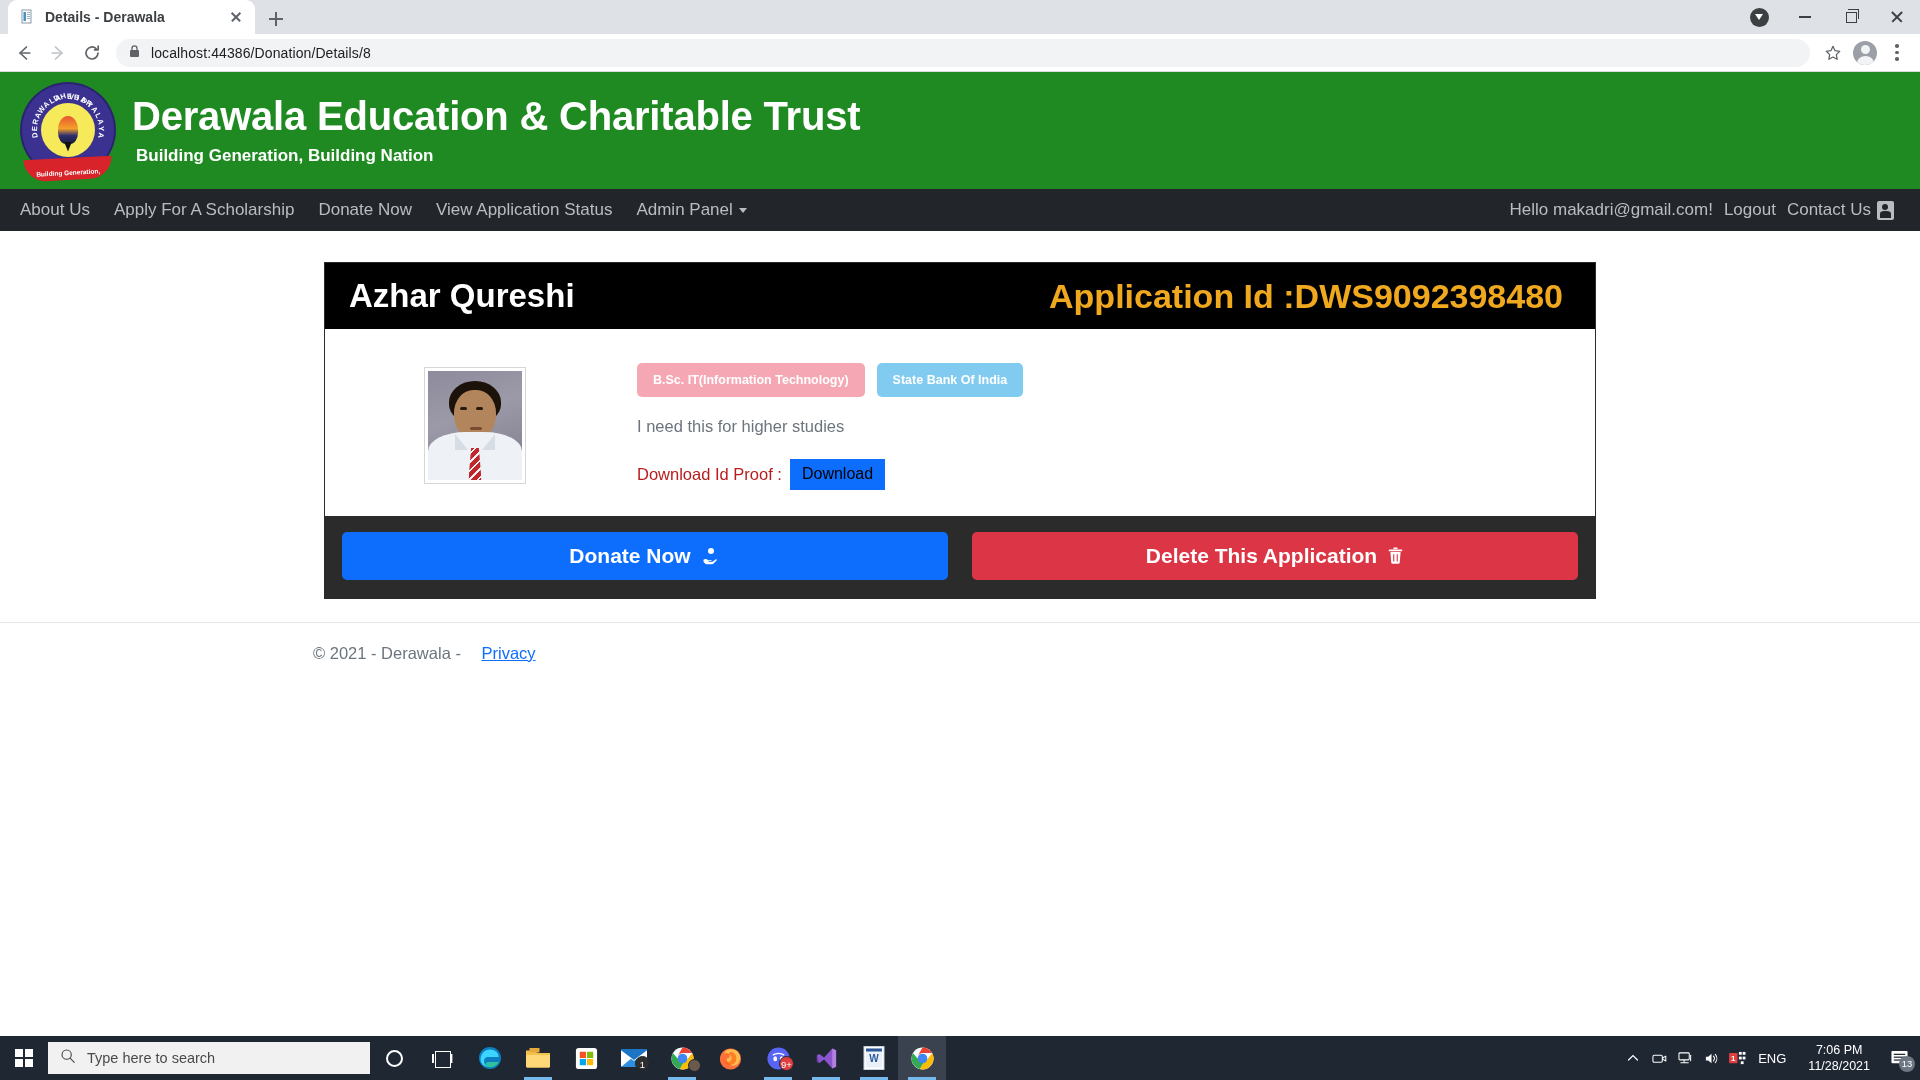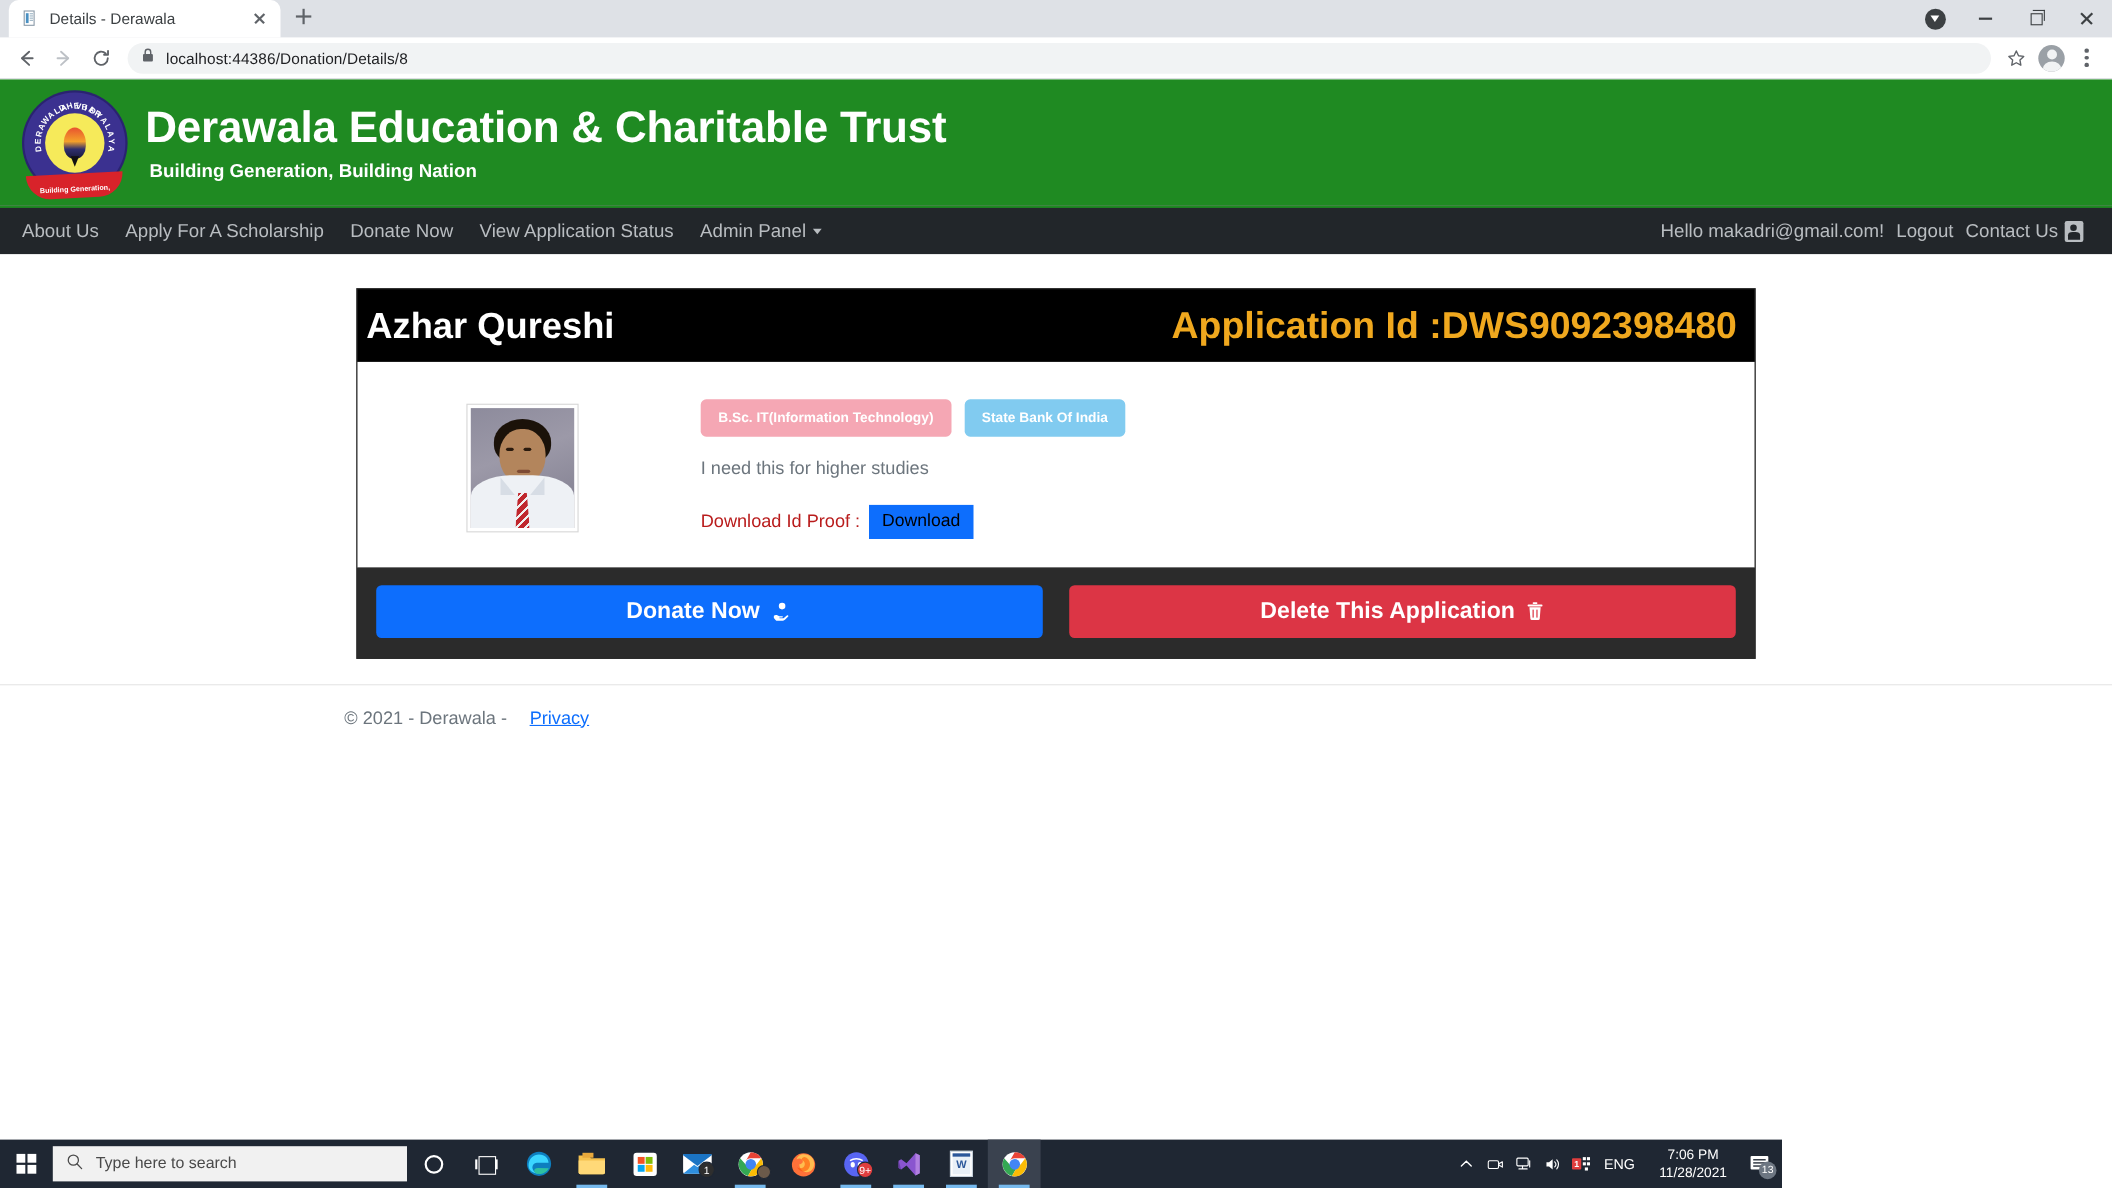--- a/index.html
+++ b/index.html
@@ -11,21 +11,21 @@
   }
 
   
   .browser-titlebar {
     height: 34px;
     background: #dee1e6;
     display: flex;
     align-items: flex-end;
     position: relative;
   }
-  .tab-strip { display: flex; align-items: flex-start; padding-left: 8px; height: 34px; }
+  .tab-strip { display: flex; align-items: flex-end; padding-left: 8px; height: 34px; font-weight: bold; }
   .tab {
     display: flex; align-items: center; gap: 9px;
     height: 34px; width: 247px;
     background: #ffffff;
     border-radius: 9px 9px 0 0;
     padding: 0 10px 0 12px;
     position: relative;
   }
   .tab-favicon {
     width: 16px; height: 16px; flex: 0 0 16px;
@@ -243,21 +243,21 @@
   .content-area { padding-top: 31px; }
   .card {
     width: 1272px; margin: 0 auto;
     background: #2b2b2b;
     border: 1px solid #2b2b2b;
   }
   .card-header {
     background: #000000;
     height: 66px;
     display: flex; align-items: center;
-    padding: 0 8px;
+    padding: 0 24px;
   }
   .applicant-name {
     font-size: 33px; font-weight: bold; color: #ffffff;
   }
   .application-id {
     margin-left: auto;
     font-size: 34px; font-weight: bold; color: #f0a81e;
     padding-right: 8px;
   }
   .card-body {
@@ -381,21 +381,21 @@
     margin-top: 23px;
     border-top: 1px solid #e5e5e5;
     padding: 21px 0 0 313px;
     font-size: 16.5px; color: #6c757d;
   }
   .footer a { color: #0d6efd; padding-left: 16px; }
 
   
   .taskbar {
     position: absolute; left: 0; bottom: 0;
-    width: 1620px; height: 44px;
+    width: 1920px; height: 44px;
     background: #1f2733;
     display: flex; align-items: center;
   }
   .start-btn {
     width: 48px; height: 44px;
     display: flex; align-items: center; justify-content: center;
     cursor: pointer;
   }
   .win-logo {
     width: 18px; height: 18px;

